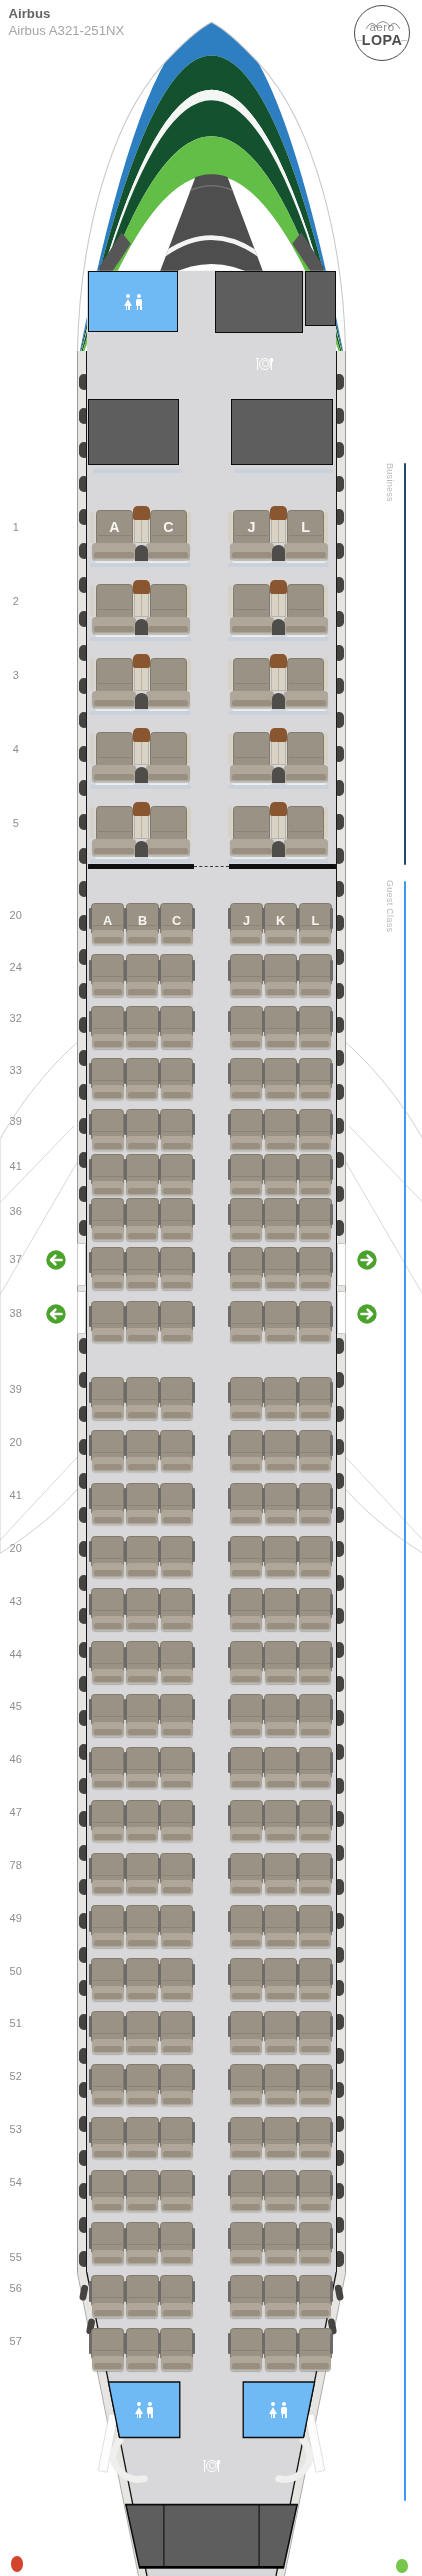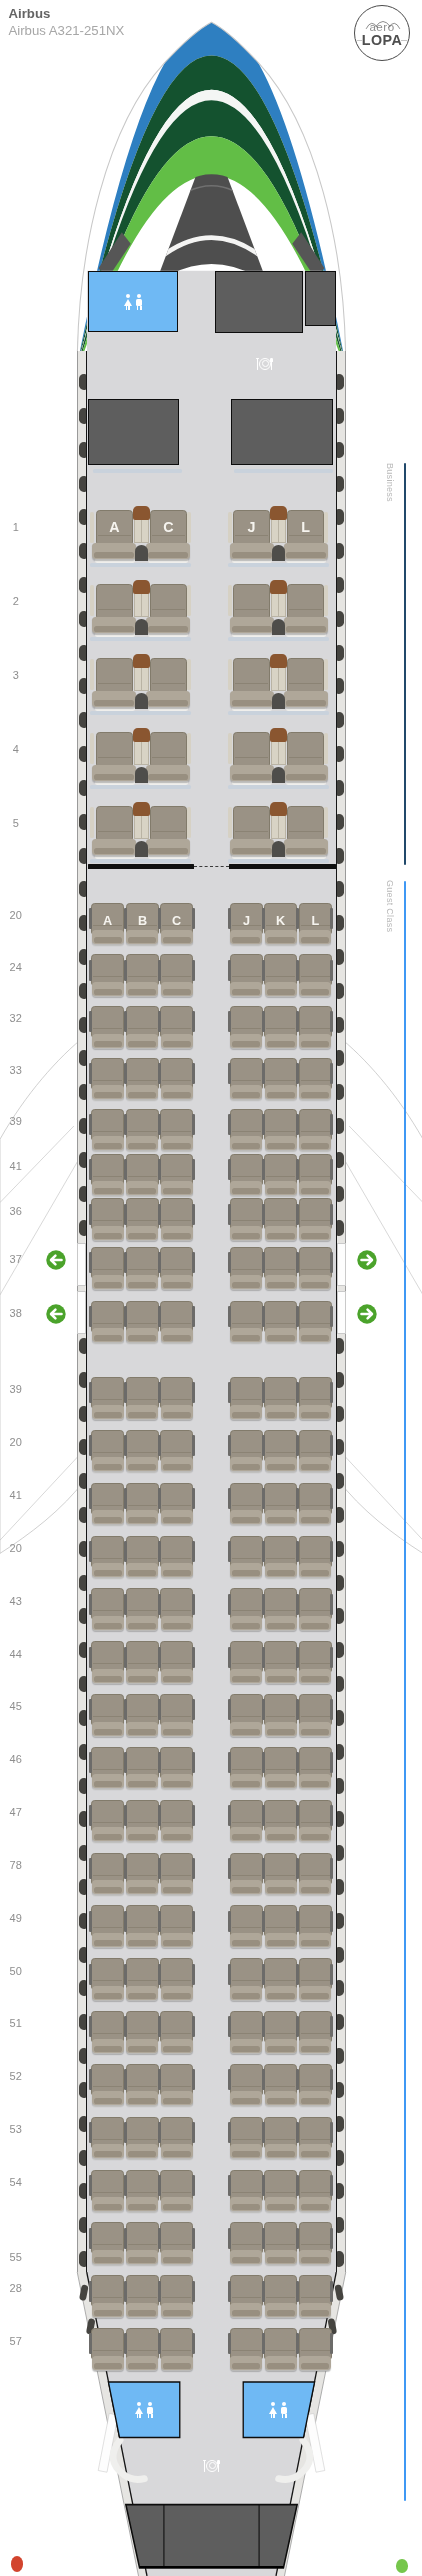--- a/index.html
+++ b/index.html
@@ -1950,21 +1950,21 @@
       <div class="sbase" style="position: absolute; left: 266px; top: 2313px; width: 30px; height: 4.8px;"></div>
       <div class="arm" style="position: absolute; left: 296px; top: 2281px; height: 21px;"></div>
       <div class="arm" style="position: absolute; left: 330px; top: 2281px; height: 21px;"></div>
       <div class="sback" style="position: absolute; left: 299px; top: 2275px; width: 33px; height: 31px;">
         <div class="seam"></div>
       </div>
       <div class="scush" style="position: absolute; left: 299px; top: 2303px; width: 32px; height: 13.7px;">
         <div class="band"></div>
       </div>
       <div class="sbase" style="position: absolute; left: 300px; top: 2313px; width: 30px; height: 4.8px;"></div>
-      <div class="rownum" style="position: absolute; top: 2282px;">28</div>
+      <div class="rownum" style="position: absolute; top: 2282px;">56</div>
       <div class="arm" style="position: absolute; left: 89px; top: 2333px; height: 21px;"></div>
       <div class="sback" style="position: absolute; left: 91px; top: 2328px; width: 33px; height: 31px;">
         <div class="seam"></div>
       </div>
       <div class="scush" style="position: absolute; left: 92px; top: 2356px; width: 32px; height: 13.7px;">
         <div class="band"></div>
       </div>
       <div class="sbase" style="position: absolute; left: 93px; top: 2366px; width: 30px; height: 4.8px;"></div>
       <div class="arm" style="position: absolute; left: 124px; top: 2333px; height: 21px;"></div>
       <div class="sback" style="position: absolute; left: 126px; top: 2328px; width: 33px; height: 31px;">

